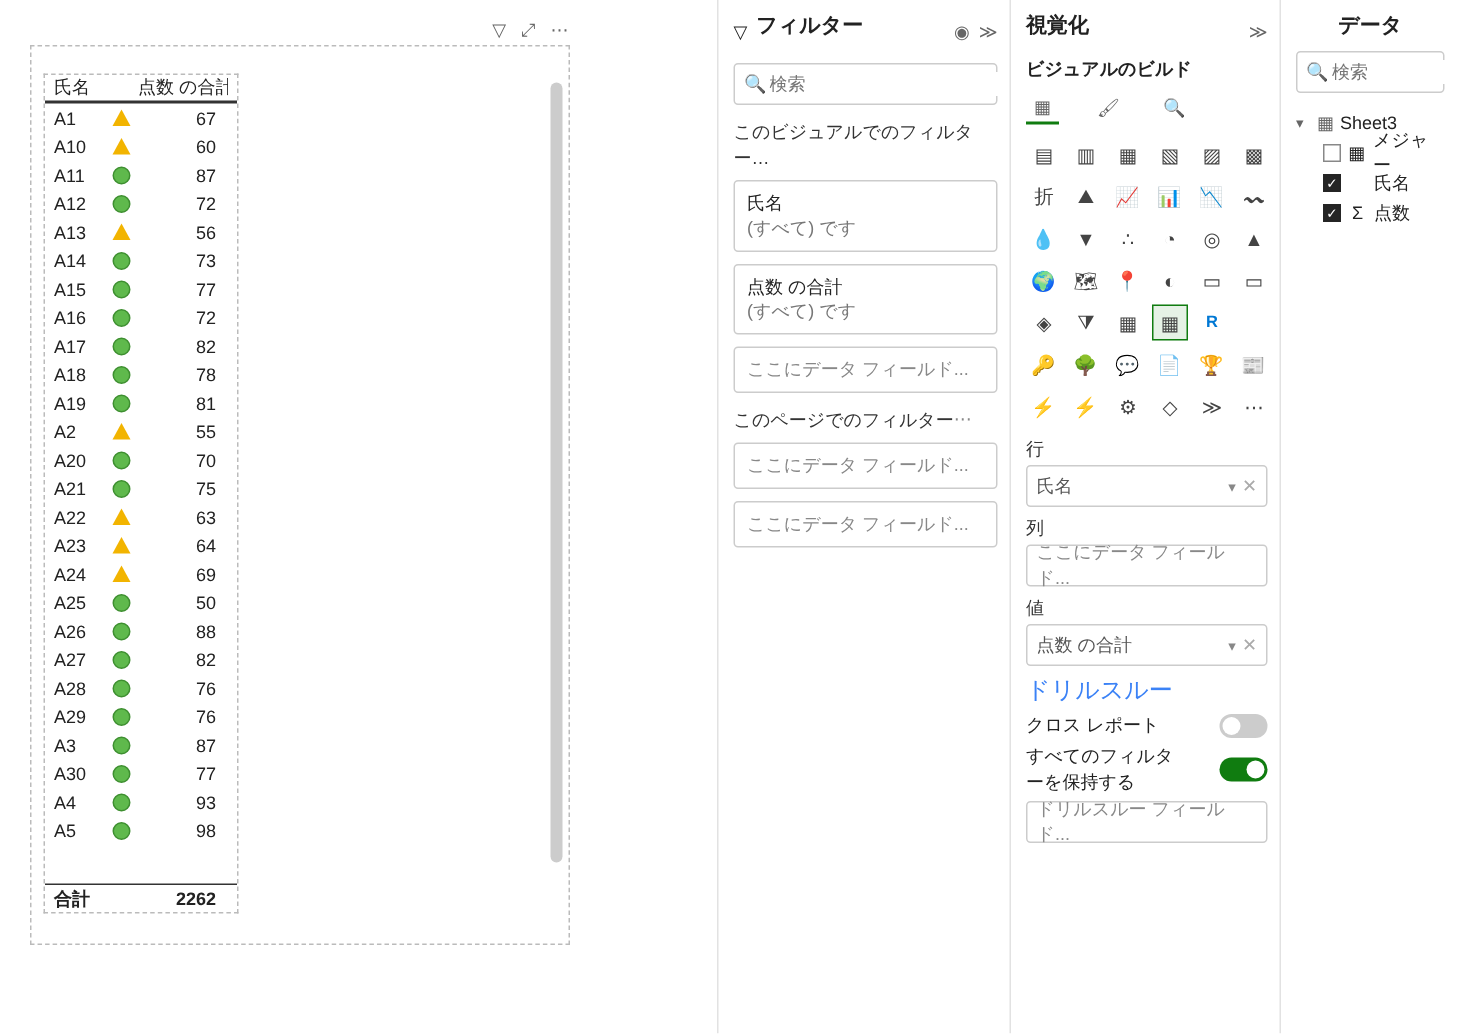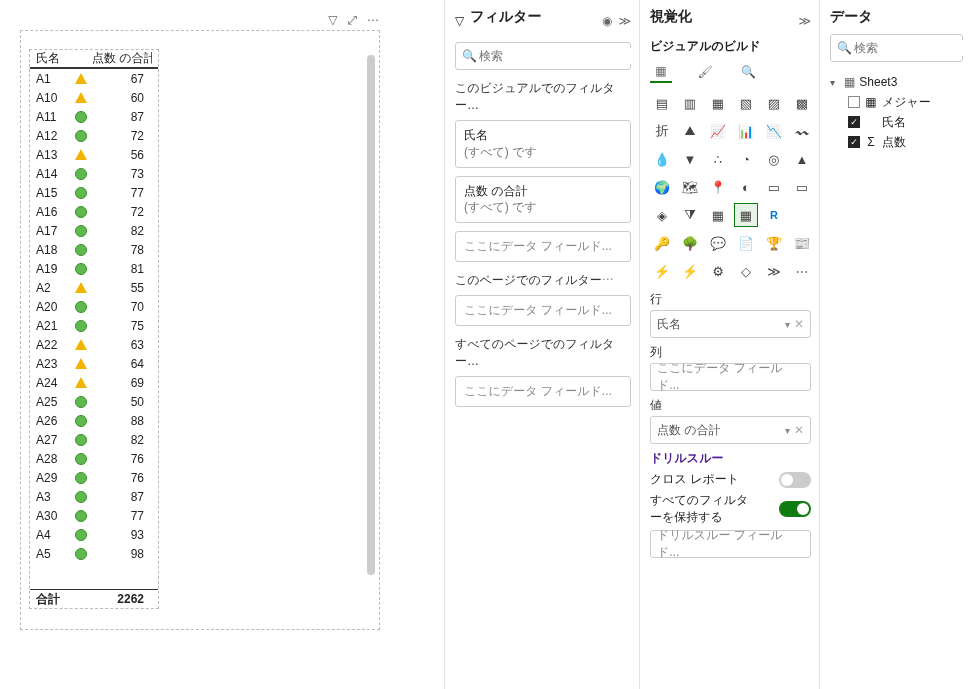--- a/index.html
+++ b/index.html
@@ -19,22 +19,22 @@
   .tbl-total { font-weight: bold; border-top: 1px solid #333; }
   .tri { width:0; height:0; border-left:6px solid transparent; border-right:6px solid transparent; border-bottom:11px solid #F2B400; }
   .cir { width:12px; height:12px; border-radius:50%; background:#5FB94C; border:1px solid #3E8F30; }
   .scroll-track { position:absolute; right:4px; top:24px; bottom:24px; width:8px; background:transparent; }
   .scroll-thumb { position:absolute; top:0; width:8px; height:520px; background:#ccc; border-radius:4px; }
 
   
   .panes { position:absolute; top:0; right:0; display:flex; height:100%; }
 
   .pane { border-left:1px solid #e2e2e2; padding:8px 8px 8px 10px; height:100%; overflow:hidden; }
-  .pane h3 { font-size:14px; font-weight:600; margin:0 0 8px 0; }
-  .pane h4 { font-size:12px; font-weight:700; margin:6px 0 4px 0; color:#4c1d95; }
+  .pane h3 { font-size:14px; font-weight:600; margin:0 0 8px 0;text-align:center; }
+  .pane h4 { font-size:16px; font-weight:400; margin:6px 0 4px 0; color:#3b82f6; }
 
   
   .pane.filters { width:195px; }
   .filters-header { display:flex; align-items:center; gap:6px; }
   .filters-header .grow { flex:1; }
   .filters-header .ic { color:#666; cursor:pointer; font-size:12px; }
   .search-box { display:flex; align-items:center; border:1px solid #ccc; border-radius:3px; height:28px; padding:0 6px; margin:8px 0 10px 0; color:#888; }
   .search-box input { border:none; outline:none; flex:1; font-size:12px; }
   .card { border:1px solid #ccc; border-radius:3px; padding:6px 8px; margin-bottom:8px; font-size:12px; line-height:1.4; }
   .card .ttl { color:#222; }
@@ -57,21 +57,21 @@
   .field-well .caret { color:#888; font-size:10px; }
   .field-well .x { color:#aaa; margin-left:4px; cursor:pointer; }
   .placeholder { color:#888; }
   .toggle-row { display:flex; align-items:center; justify-content:space-between; font-size:12px; margin:4px 0; }
   .toggle { width:32px; height:16px; border-radius:8px; background:#ccc; position:relative; cursor:pointer; }
   .toggle .knob { width:12px; height:12px; border-radius:50%; background:#fff; position:absolute; top:2px; left:2px; }
   .toggle.on { background:#107C10; }
   .toggle.on .knob { left:18px; }
 
   
-  .pane.data { width:152px; }
+  .pane.data { width:118px; }
   .tree { font-size:12px; }
   .tree-row { display:flex; align-items:center; gap:4px; height:20px; }
   .tree-row .caret { width:10px; color:#666; font-size:10px; }
   .tree-row .tbl-ic { font-size:12px; color:#666; }
   .tree-child { padding-left:18px; }
   .cb { width:12px; height:12px; border:1px solid #888; display:inline-flex; align-items:center; justify-content:center; font-size:9px; color:#fff; cursor:pointer; }
   .cb.checked { background:#252525; border-color:#252525; }
 
 </style>
 </head>
@@ -313,23 +313,20 @@
       <div class="val">(すべて) です</div>
     </div>
     <div class="card placeholder">ここにデータ フィールド...</div>
 
     <div class="section-title">
       <span>このページでのフィルター</span>
       <span class="ellips">⋯</span>
     </div>
     <div class="card placeholder">ここにデータ フィールド...</div>
 
-    <div class="section-title">
-        <span>すべてのページでのフィルター…</span>
-      </div>
     <div class="card placeholder">ここにデータ フィールド...</div>
   </div>
 
   <div class="pane viz">
     <div class="viz-header">
       <h3>視覚化</h3>
       <span class="ic" style="color:#666;cursor:pointer;">≫</span>
     </div>
     <div class="viz-sub">ビジュアルのビルド</div>
     <div class="viz-modes">

